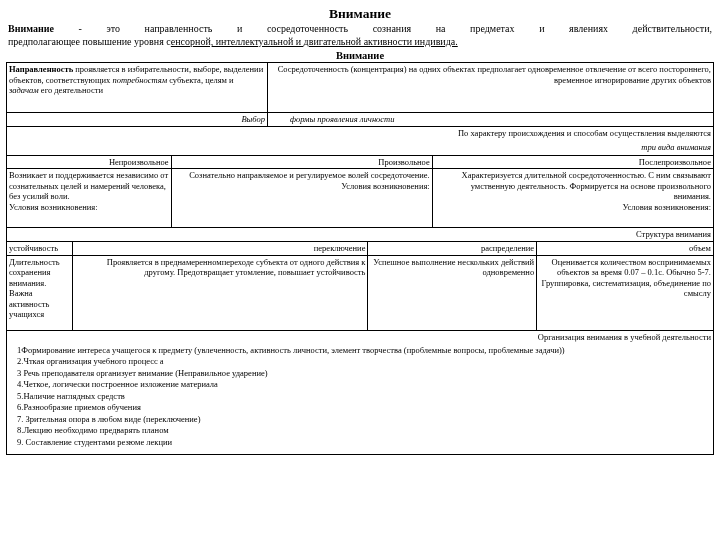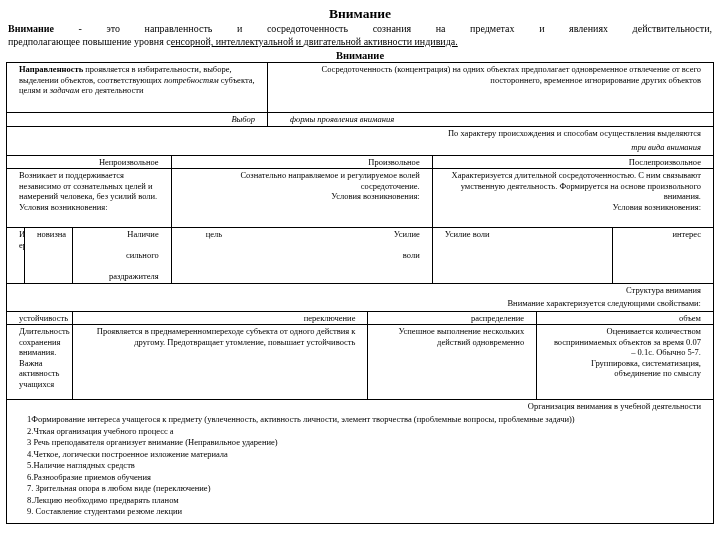--- a/index.html
+++ b/index.html
@@ -51,21 +51,21 @@
   table.grid {
     border-collapse: collapse;
     width: 708px;
     table-layout: fixed;
     font-size: 8.5px;
     line-height: 10.5px;
   }
   table.grid td {
     border: 1px solid #000000;
     vertical-align: top;
-    padding: 1px 12px;
+    padding: 1px 2px;
     overflow: hidden;
   }
   .c  { text-align: right; }
   .l  { text-align: left; }
   .r  { text-align: right; }
   .b  { font-weight: bold; }
   .i  { font-style: italic; }
   .nob-t { border-top: none !important; }
   .nob-b { border-bottom: none !important; }
   .nob-l { border-left: none !important; }
@@ -113,21 +113,21 @@
     <tbody>
         <tr>
       <td colspan="4" class="l" style="height:47px">
         <span class="b">Направленность</span><span> проявляется в избирательности, выборе, выделении объектов, соответствующих </span><span class="i">потребностям</span><span> субъекта, целям и </span><span class="i">задачам</span><span> его деятельности</span>
       </td>
       <td colspan="5" class="c">Сосредоточенность (концентрация) на одних объектах предполагает одновременное отвлечение от всего постороннего, временное игнорирование других объектов</td>
     </tr>
 
     <tr>
       <td colspan="4" class="c i">Выбор</td>
-      <td colspan="5" class="l i" style="padding-left:22px">формы проявления внимания</td>
+      <td colspan="5" class="l i" style="padding-left:22px">формы проявления личности</td>
     </tr>
 
 
     <tr>
       <td colspan="9" class="nob-b" style="height:12px">
         <div class="c" style="margin-left:-140px">По характеру происхождения и способам осуществления выделяются</div>
       </td>
     </tr>
     <tr>
       <td colspan="9" class="nob-t" style="height:12px">
@@ -149,46 +149,24 @@
       <td colspan="3" class="c">
         <div>Сознательно направляемое и регулируемое волей сосредоточение.</div>
         <div class="c">Условия возникновения:</div>
       </td>
       <td colspan="3" class="c">
         <div>Характеризуется длительной сосредоточенностью. С ним связывают умственную деятельность. Формируется на основе произвольного внимания.</div>
         <div class="c">Условия возникновения:</div>
       </td>
     </tr>
 
-    <tr>
-      <td class="l pad-lines" style="height:34px">Инт ерес</td>
-      <td class="c">новизна</td>
-      <td class="c pad-lines">Наличие
-
-сильного
-
-раздражителя</td>
-      <td colspan="2" class="nob-r">
-        <div class="l" style="padding-left:22px">цель</div>
-      </td>
-      <td class="nob-l c pad-lines">Усилие
-
-воли</td>
-      <td colspan="2" class="l">Усилие воли</td>
-      <td class="c">интерес</td>
-    </tr>
 
     <tr>
       <td colspan="9" class="nob-b" style="height:11px">
         <div class="c">Структура внимания</div>
-      </td>
-    </tr>
-    <tr>
-      <td colspan="9" class="nob-t" style="height:12px">
-        <div class="c">Внимание характеризуется следующими свойствами:</div>
       </td>
     </tr>
 
     <tr>
       <td colspan="2" class="l">устойчивость</td>
       <td colspan="3" class="c">переключение</td>
       <td colspan="2" class="c">распределение</td>
       <td colspan="2" class="c">объем</td>
     </tr>
 

